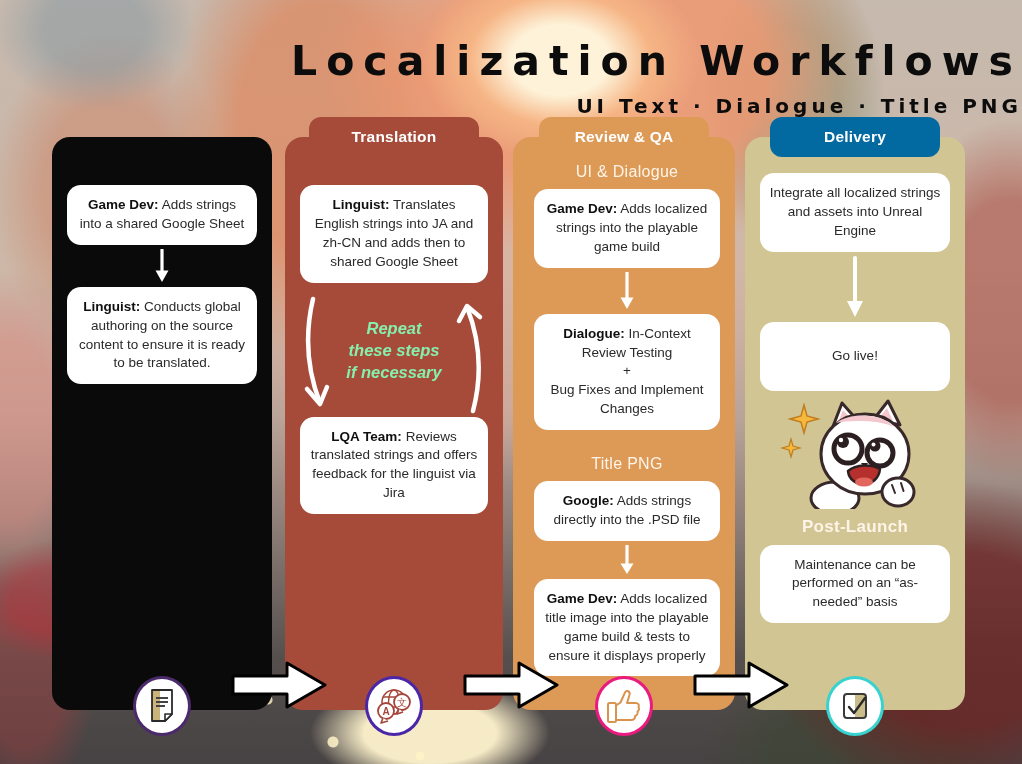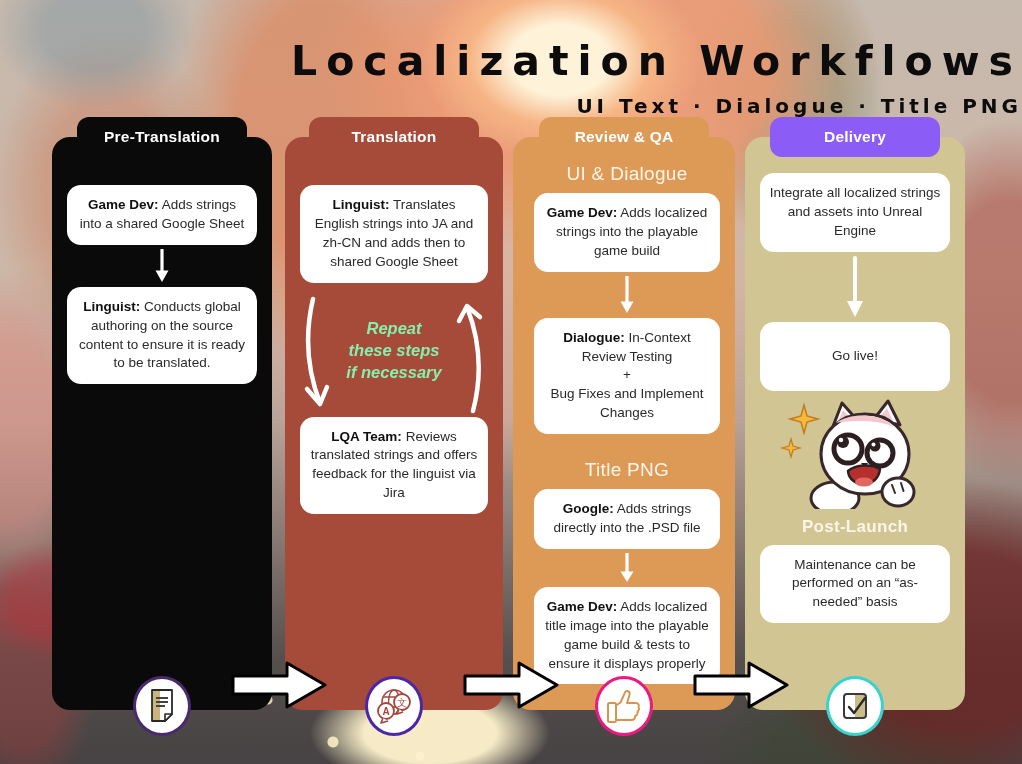--- a/index.html
+++ b/index.html
@@ -60,21 +60,21 @@
     color:#fff;font-weight:700;font-size:15.5px;letter-spacing:.2px;
   }
   .card{
     background:#fff;border-radius:14px;margin:0 15px;padding:11px 9px;
     font-size:13.5px;line-height:1.4;color:#2a2a2a;text-align:center;
   }
   .card b{color:#101010;}
   .tall{padding:25px 9px;}
   .thin-arrow{display:block;margin:4px auto;}
   .sec{
-    color:#fdf4e7;text-align:center;font-size:19px;letter-spacing:.3px;
+    color:#fdf4e7;text-align:center;font-size:16px;letter-spacing:.3px;
     margin:0 0 8px 0;
   }
   .sec.bold{font-weight:700;font-size:17px;}
   .repeat-zone{position:relative;height:128px;margin-top:6px;}
   .repeat-zone .note{
     position:absolute;top:28px;left:0;width:100%;text-align:center;
     color:#86efac;font-weight:700;font-size:16.5px;line-height:1.35;white-space:pre-line;font-style:italic;
   }
   .curve-left{position:absolute;left:16px;top:6px;}
   .curve-right{position:absolute;right:16px;top:6px;}
@@ -97,21 +97,20 @@
 
 <div class="canvas">
   <div class="bg"></div>
 
   <div class="hdr">
     <h1>Localization Workflows</h1>
     <div class="subtitle">UI Text · Dialogue · Title PNG</div>
   </div>
 
   <section class="col col1" style="background-color: rgb(10, 10, 10);">
-    <div class="tab" style="background-color: rgb(10, 10, 10);">Pre-Translation</div>
     <div style="height:48px"></div>
     <div class="card">
       <b>Game Dev:</b><span> Adds strings into a shared Google Sheet</span>
     </div>
     <svg class="thin-arrow" width="16" height="34" viewBox="0 0 16 34">
       <line x1="8" y1="1" x2="8" y2="23" stroke="#fff" stroke-width="3.2" stroke-linecap="round"></line>
       <polygon points="8,33 1.5,21.5 14.5,21.5" fill="#fff"></polygon>
     </svg>
     <div class="card">
       <b>Linguist:</b><span> Conducts global authoring on the source content to ensure it is ready to be translated.</span>
@@ -165,21 +164,21 @@
     <svg class="thin-arrow" width="16" height="30" viewBox="0 0 16 30">
       <line x1="8" y1="1" x2="8" y2="20" stroke="#fff" stroke-width="3.2" stroke-linecap="round"></line>
       <polygon points="8,29 1.5,18.5 14.5,18.5" fill="#fff"></polygon>
     </svg>
     <div class="card">
       <b>Game Dev:</b><span> Adds localized title image into the playable game build &amp; tests to ensure it displays properly</span>
     </div>
   </section>
 
   <section class="col col4" style="background-color: rgb(210, 197, 148);">
-    <div class="tab" style="background-color: #8b5cf6;">Delivery</div>
+    <div class="tab" style="background-color: #0369a1;">Delivery</div>
     <div style="height:36px"></div>
     <div class="card">
       <span>Integrate all localized strings and assets into Unreal Engine</span>
     </div>
     <svg class="thin-arrow" width="20" height="62" viewBox="0 0 20 62">
       <line x1="10" y1="2" x2="10" y2="47" stroke="#fff" stroke-width="4" stroke-linecap="round"></line>
       <polygon points="10,61 2,45 18,45" fill="#fff"></polygon>
     </svg>
     <div class="card tall">
       <span>Go live!</span>

